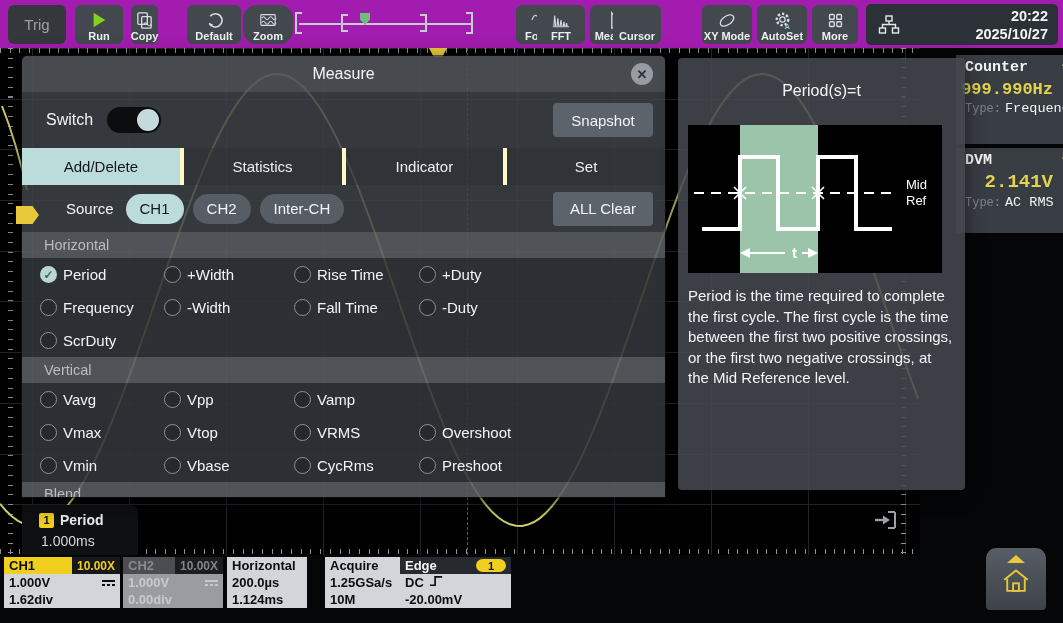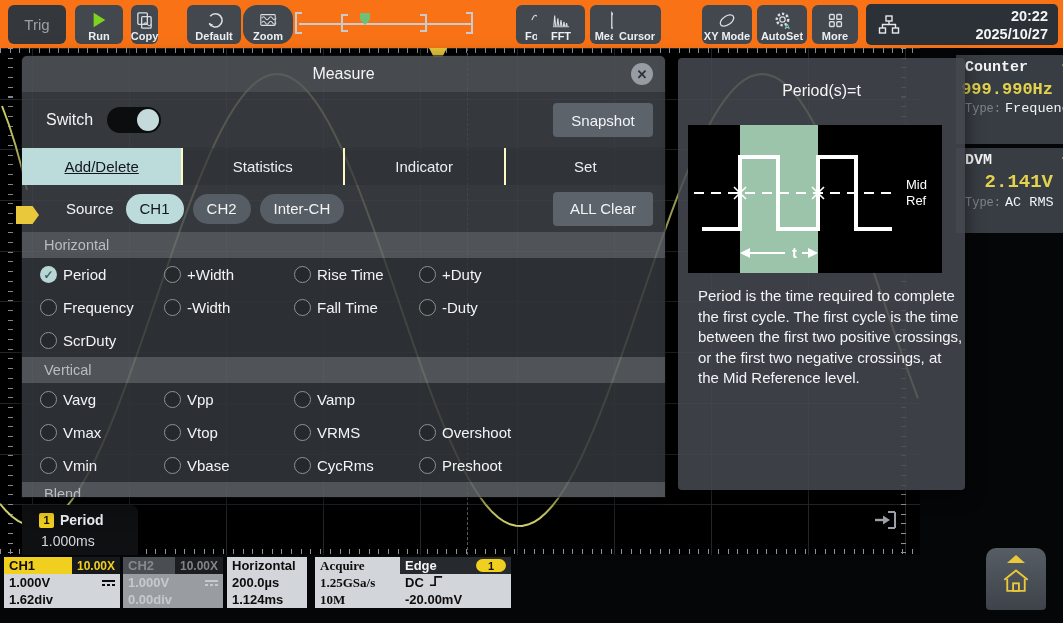--- a/index.html
+++ b/index.html
@@ -1,20 +1,20 @@
 <!DOCTYPE html>
 <html><head>
 <meta charset="utf-8">
 <style>
   html,body{margin:0;padding:0;background:#000;}
   body{font-family:"Liberation Sans", sans-serif; -webkit-font-smoothing:antialiased;}
   .screen{position:relative;width:1063px;height:623px;background:#050607;overflow:hidden;}
 
   
-  .toolbar{position:absolute;left:0;top:0;width:1063px;height:48px;background:#f97316;}
+  .toolbar{position:absolute;left:0;top:0;width:1063px;height:48px;background:#a21caf;}
   .btn-tb{position:absolute;top:5px;height:39px;border-radius:6px;background:#43484e;display:flex;flex-direction:column;align-items:center;justify-content:flex-end;padding-bottom:1px;box-sizing:border-box;}
   .tb-icon{height:22px;display:flex;align-items:center;justify-content:center;margin-bottom:-1px;}
   .tb-label{font-size:11px;color:#eceff2;font-weight:bold;line-height:13px;}
   .trig-btn{position:absolute;left:8px;top:5px;width:58px;height:39px;border-radius:6px;background:#34383d;color:#9aa0a6;font-size:15px;display:flex;align-items:center;justify-content:center;}
   .netclock{position:absolute;left:866px;top:4px;width:192px;height:41px;background:#2c3137;border-radius:5px;display:flex;align-items:center;}
   .clock{margin-left:auto;padding-right:10px;text-align:right;color:#f2f4f6;font-size:14.5px;line-height:18px;font-weight:bold;}
   
   .slider-line{position:absolute;left:299px;top:23px;width:172px;height:2px;background:#c8ccd0;}
   .brk{position:absolute;top:12px;width:7px;height:22px;border-top:2px solid #c8ccd0;border-bottom:2px solid #c8ccd0;box-sizing:border-box;}
   .brk.l{border-left:2px solid #c8ccd0;}
@@ -42,40 +42,40 @@
   .dlg-head{height:36px;background:rgba(94,99,105,0.45);display:flex;align-items:center;justify-content:center;position:relative;}
   .dlg-title{color:#f2f4f6;font-size:16px;}
   .close-btn{position:absolute;right:12px;top:7px;width:22px;height:22px;border-radius:50%;background:#969ca2;color:#2e3236;font-weight:bold;font-size:13px;display:flex;align-items:center;justify-content:center;}
   .switch-row{height:56px;display:flex;align-items:center;padding:0 12px 0 24px;box-sizing:border-box;}
   .switch-label{color:#f2f4f6;font-size:16px;margin-right:14px;}
   .toggle{width:54px;height:26px;border-radius:13px;background:#0b0d0f;position:relative;}
   .toggle .knob{position:absolute;right:2px;top:2px;width:22px;height:22px;border-radius:50%;background:#c5dbdb;}
   .gbtn{background:#5d636b;color:#f2f4f6;font-size:15px;border-radius:4px;display:flex;align-items:center;justify-content:center;}
   .snapshot{margin-left:auto;width:100px;height:34px;}
   .tabs{height:37px;display:flex;background:rgba(40,43,47,0.35);}
-  .tab{flex:1;display:flex;align-items:center;justify-content:center;color:#eceff2;font-size:15px;border-left:2px solid #fef9c3;}
-  .tab:first-child{border-left:none;text-decoration:underline;}
+  .tab{flex:1;display:flex;align-items:center;justify-content:center;color:#eceff2;font-size:15px;border-left:4px solid #fef9c3;}
+  .tab:first-child{border-left:none;}
   .tab.sel{background:#bcdcdc;color:#14171a;}
   .src-row{height:47px;display:flex;align-items:center;padding:0 12px 0 44px;box-sizing:border-box;}
   .src-label{color:#f2f4f6;font-size:15px;margin-right:12px;}
   .pill{height:30px;padding:0 14px;border-radius:16px;background:#575d64;color:#f2f4f6;font-size:15px;display:flex;align-items:center;margin-right:9px;}
   .pill.sel{background:#bcdcdc;color:#14171a;}
   .allclear{margin-left:auto;width:100px;height:34px;}
   .section-head{height:26px;background:rgba(126,131,137,0.38);color:#b7bdc3;font-size:14.5px;display:flex;align-items:center;padding-left:22px;}
   .section-head.blend{height:15px;overflow:hidden;align-items:flex-start;padding-top:4px;box-sizing:border-box;}
   .rrow{display:grid;grid-template-columns:124px 130px 125px 1fr;padding-left:18px;height:33px;align-items:center;background:rgba(24,26,29,0.30);}
   .radio{display:flex;align-items:center;gap:6px;color:#f2f4f6;font-size:15px;font-weight:500;}
   .rb{width:17px;height:17px;border-radius:50%;border:1.5px solid #8d9399;box-sizing:border-box;flex:none;background:rgba(30,33,36,0.4);}
   .rb.checked{border:none;background:#b8d6d6;color:#43625f;font-size:12px;font-weight:bold;display:flex;align-items:center;justify-content:center;}
 
   
   .popup{position:absolute;left:678px;top:58px;width:287px;height:432px;background:rgba(68,72,78,0.88);border-radius:4px;z-index:6;box-shadow:0 4px 18px rgba(0,0,0,.5);}
   .popup-title{margin-top:24px;text-align:center;color:#f2f4f6;font-size:16px;}
   .diagram{position:absolute;left:10px;top:67px;}
-  .desc{position:absolute;left:20px;top:228px;width:268px;color:#f2f4f6;font-size:15px;line-height:1.37;}
+  .desc{position:absolute;left:10px;top:228px;width:268px;color:#f2f4f6;font-size:15px;line-height:1.37;}
 
   
   .side-block{position:absolute;left:956px;width:121px;background:#383d43;z-index:2;color:#f2f4f6;font-family:Liberation Mono, monospace;}
   .sb-head{display:flex;align-items:center;padding:4px 9px 0 9px;font-size:15px;font-weight:bold;}
   .sb-caret{margin-left:auto;color:#d6d07a;font-size:10px;}
   .sb-val{text-align:right;padding-right:24px;color:#e3d24b;font-weight:bold;}
   .sb-type{padding:2px 9px 0 9px;font-size:13.5px;}
   .sb-type .t{color:#7e848a;font-size:12px;margin-right:4px;}
 
   
@@ -497,21 +497,21 @@
         </div>
       <div class="sb-row">0.00div</div>
     </div>
 
     <div class="sblock" style="left:227px;width:80px;">
       <div class="sb-row">Horizontal</div>
       <div class="sb-row">200.0µs</div>
       <div class="sb-row">1.124ms</div>
     </div>
 
-    <div class="sblock" style="left:315px;width:86px;font-family:Liberation Serif, serif;">
+    <div class="sblock" style="left:325px;width:86px;">
       <div class="sb-row">Acquire</div>
       <div class="sb-row">1.25GSa/s</div>
       <div class="sb-row">10M</div>
     </div>
 
     <div class="sblock" style="left:400px;width:111px;">
       <div class="edge-head">
         <span>Edge</span>
         <span class="edge-badge">1</span>
       </div>

